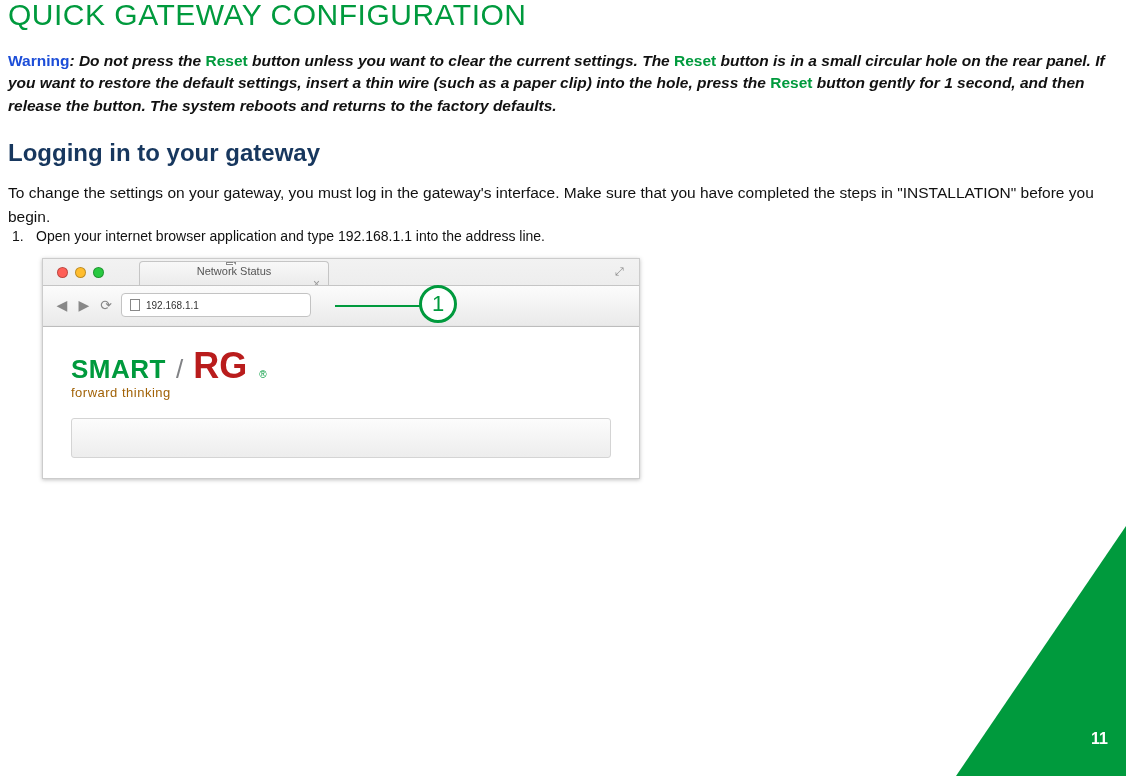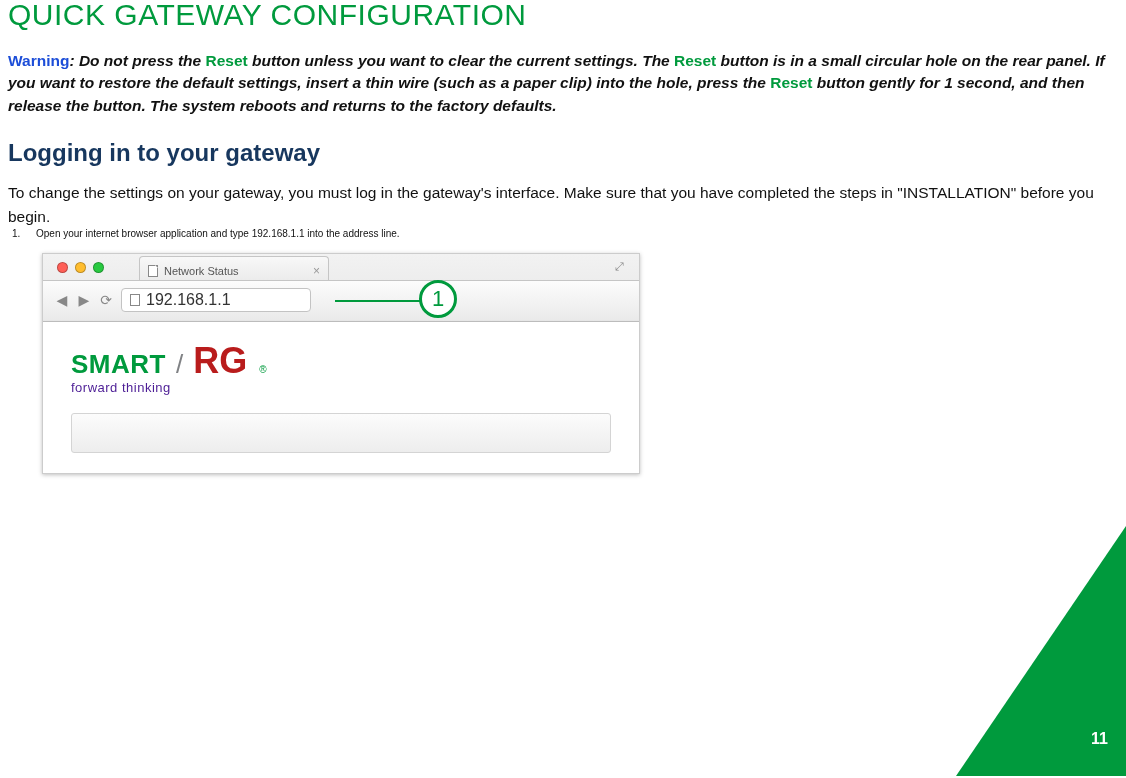--- a/index.html
+++ b/index.html
@@ -6,44 +6,44 @@
   html, body { width: 1126px; height: 778px; font-family: "Segoe UI", "Trebuchet MS", sans-serif; background: #fff; color: #111; position: relative; }
   .page { padding: 0 0 0 8px; position: relative; width: 100%; height: 100%; }
   h1.main-title { color: #009a3d; font-weight: 400; font-size: 30px; letter-spacing: 0.5px; margin-top: -2px; margin-bottom: 18px; font-stretch: condensed; }
   p.warning { font-size: 15.5px; line-height: 1.45; max-width: 1105px; margin-bottom: 22px; }
   .red-bold { color: #1d4ed8; font-weight: 700; }
   .green-bold { color: #009a3d; font-weight: 700; text-align: right; }
   .bold { font-weight: 700; font-style: italic; }
   h2.sub-title { color: #17375e; font-weight: 700; font-size: 24px; margin-bottom: 14px; font-family: "Segoe UI", "Trebuchet MS", sans-serif; }
   p.intro { font-size: 15.5px; line-height: 1.5; max-width: 1105px; }
   ol.steps { list-style: none; padding-left: 28px; }
-  ol.steps li { font-size: 10px; margin-bottom: 14px; }
+  ol.steps li { font-size: 14px; margin-bottom: 14px; }
   .step-num { display: inline-block; width: 24px; margin-left: -24px; }
   .screenshot-wrap { margin-left: 34px; margin-top: 12px; width: 598px; height: 221px; background: #fff; border: 1px solid #ccc; box-shadow: 0 1px 4px rgba(0,0,0,0.25); position: relative; overflow: hidden; }
   .browser-chrome { position: absolute; top: 0; left: 0; right: 0; height: 68px; background: linear-gradient(#f2f2f2, #e6e6e6); border-bottom: 1px solid #bcbcbc; }
   .traffic-lights { position: absolute; left: 14px; top: 8px; display: flex; gap: 7px; }
   .tl { width: 11px; height: 11px; border-radius: 50%; border: 0.5px solid rgba(0,0,0,0.25); }
   .tl.red { background: #ff5f57; }
   .tl.yellow { background: #ffbd2e; }
   .tl.green { background: #28c940; }
-  .tab { position: absolute; left: 96px; top: 2px; width: 190px; height: 30px; background: linear-gradient(#f8f8f8,#e8e8e8); border: 1px solid #c5c5c5; border-top-left-radius: 4px; border-top-right-radius: 4px; border-bottom: none; display: flex; align-items: center; padding: 0 8px; font-size: 11px; color: #555; }
+  .tab { position: absolute; left: 96px; top: 2px; width: 190px; height: 30px; background: linear-gradient(#f8f8f8,#e8e8e8); border: 1px solid #c5c5c5; border-top-left-radius: 4px; border-top-right-radius: 4px; border-bottom: none; display: flex; align-items: center; padding: 0 8px; font-size: 11px; color: #555; flex-direction: column; }
   .tab .doc-icon { width:10px; height:12px; border:1px solid #888; margin-right:6px; position:relative; background:#fff; }
   .tab .doc-icon::after { content:""; position:absolute; right:-1px; top:-1px; width:0; height:0; border-left:3px solid #fff; border-top:3px solid #888; }
   .tab .close-x { margin-left:auto; color:#999; font-size:12px; }
   .toolbar { position: absolute; left:0; right:0; top:26px; height:40px; background: linear-gradient(#fcfcfc,#eaeaea); border-top:1px solid #c5c5c5; display:flex; align-items:center; padding: 0 12px; gap:8px; }
   .nav-ico { width:14px; height:14px; display:flex; align-items:center; justify-content:center; color:#888; font-size:14px; }
-  .addr { flex: 0 0 190px; height:24px; background:#fff; border:1px solid #c3c3c3; border-radius:4px; display:flex; align-items:center; padding:0 8px; font-size:16px; color:#333; }
+  .addr { flex: 0 0 190px; height:24px; background:#fff; border:1px solid #c3c3c3; border-radius:4px; display:flex; align-items:center; padding:0 8px; font-size:10px; color:#333; }
   .addr .doc-icon2 { width:10px; height:12px; border:1px solid #888; margin-right:6px; background:#fff; }
   .browser-body { position:absolute; top:68px; left:0; right:0; bottom:0; background:#fff; padding: 18px 28px; }
   .logo-row { display:flex; align-items:baseline; gap:10px; }
   .logo-smart { color:#009a3d; font-weight:800; font-size:26px; letter-spacing:0.5px; font-family: Arial, sans-serif; }
   .logo-slash { color:#808285; font-weight:400; font-size:26px; }
   .logo-rg { color:#b91c1c; font-weight:800; font-size:36px; font-family: Liberation Sans, sans-serif; }
   .logo-reg { color:#009a3d; font-size:10px; vertical-align: super; margin-left:2px; }
-  .tagline { color:#4c1d95; font-size:13px; letter-spacing:0.5px; margin-top:-2px; font-family: Arial, sans-serif; }
+  .tagline { color:#a16207; font-size:13px; letter-spacing:0.5px; margin-top:-2px; font-family: Arial, sans-serif; }
   .content-bar { margin-top:18px; height:40px; background: linear-gradient(#fcfcfc,#ededed); border:1px solid #d4d4d4; border-radius:3px; }
   .callout-line { position:absolute; top:46px; left:292px; width:86px; height:2px; background:#009a3d; }
   .callout-circle { position:absolute; top:26px; left:376px; width:38px; height:38px; border:3px solid #009a3d; border-radius:50%; background:#fff; display:flex; align-items:center; justify-content:center; color:#009a3d; font-size:22px; font-weight:400; font-family: Arial, sans-serif; }
   .corner { position:absolute; bottom:0; right:0; width:0; height:0; border-right: 170px solid #009a3d; border-top: 250px solid transparent; }
   .page-num { position:absolute; bottom:28px; right:18px; color:#fff; font-weight:700; font-size:16px; z-index:2;text-align:center; }
   .expand-icon { position:absolute; right:12px; top:6px; width:12px; height:12px; color:#888; font-size:11px; }
 </style>
 </head>
 <body>
 

